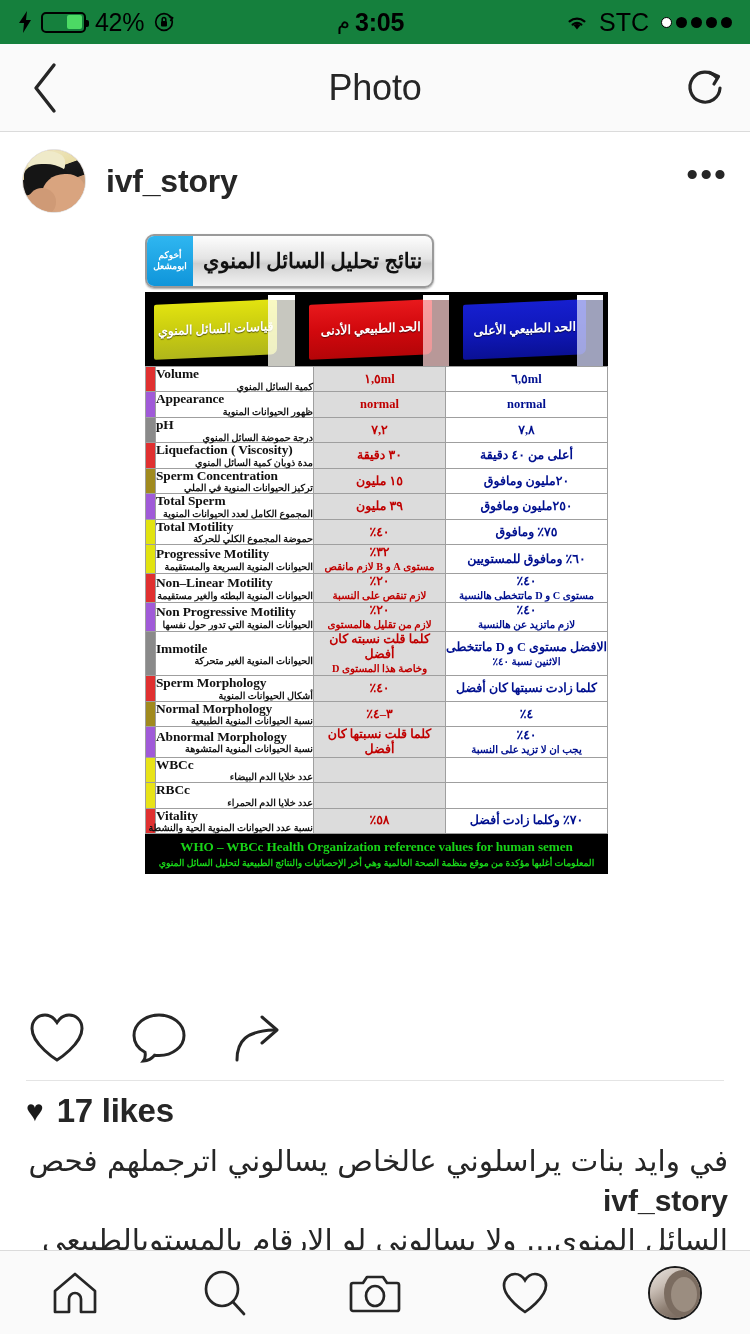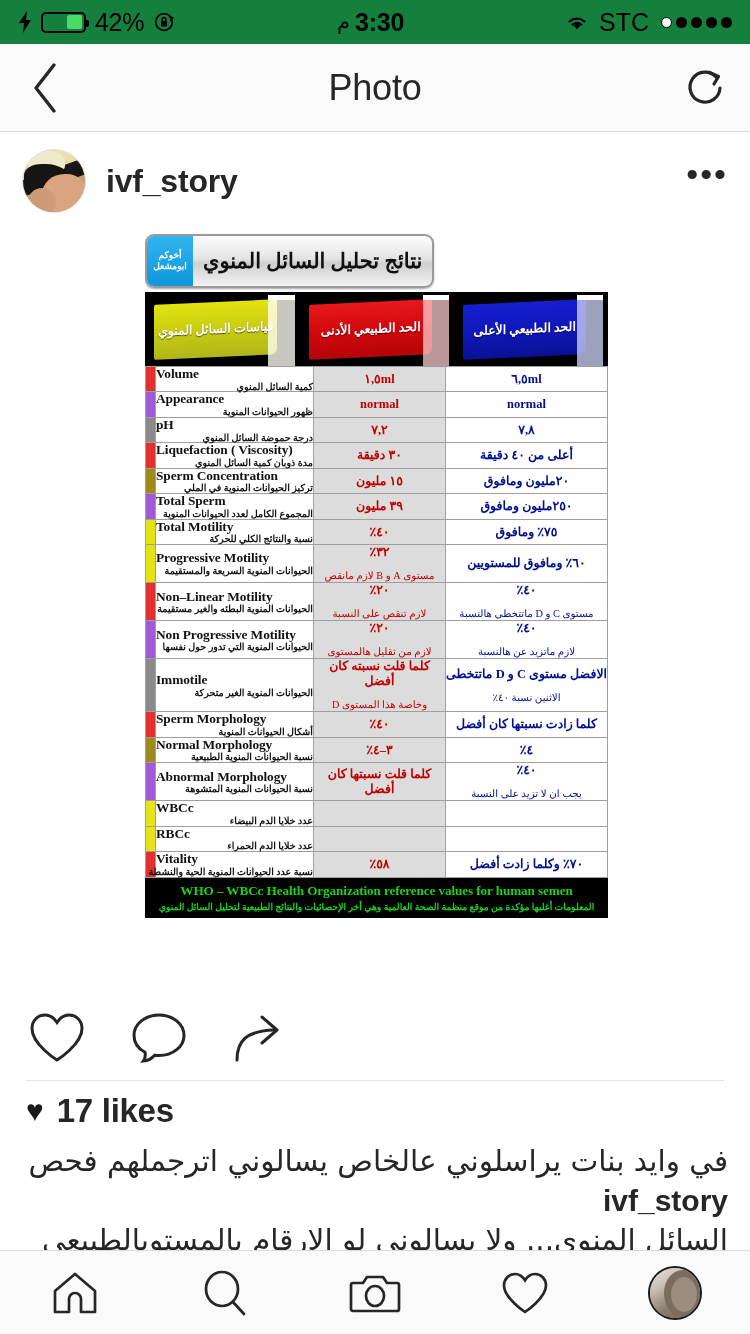--- a/index.html
+++ b/index.html
@@ -251,21 +251,21 @@
     color: #c00000;
     padding: 3px 3px;
   }
   td.high {
     background: #ffffff;
     text-align: center;
     color: #00108f;
     padding: 3px 3px;
   }
   .v1 { font-size: 12.5px; font-weight: 700; direction: rtl; line-height: 1.18; }
-  .v2 { font-size: 10.3px; font-weight: 400; direction: rtl; line-height: 1.2; margin-top: 10px; }
+  .v2 { font-size: 10.3px; font-weight: 700; direction: rtl; line-height: 1.2; margin-top: 1px; }
 
   
   .who-band {
     background: #000000;
     padding: 5px 4px 6px;
     text-align: center;
   }
   .who-en {
     color: #18d318;
     font-family: "Liberation Serif", serif;
@@ -360,21 +360,21 @@
       <span class="batt-pct">42%</span>
       <svg class="lock-rot" viewBox="0 0 24 24">
         <circle cx="11" cy="12" r="8.3" fill="none" stroke="#000" stroke-width="1.7"></circle>
         <rect x="8" y="11" width="6" height="5.4" rx="1" fill="#000"></rect>
         <path d="M9.2 11 v-1.6 a1.8 1.8 0 0 1 3.6 0 V11" fill="none" stroke="#000" stroke-width="1.5"></path>
         <path d="M16.5 6.6 l3.2 1.1 -2 2.7" fill="none" stroke="#000" stroke-width="1.7" stroke-linecap="round" stroke-linejoin="round"></path>
       </svg>
     </div>
     <div class="sb-center">
       <span class="sb-ampm">م</span>
-      <span class="sb-time">3:30</span>
+      <span class="sb-time">3:05</span>
     </div>
     <div class="sb-right">
       <svg class="wifi" viewBox="0 0 26 20">
         <path d="M13 17.4 l3.4-4.1 a5.3 5.3 0 0 0-6.8 0 Z" fill="#000"></path>
         <path d="M5.6 9.3 a11.6 11.6 0 0 1 14.8 0" fill="none" stroke="#000" stroke-width="2.3" stroke-linecap="round"></path>
         <path d="M8.6 12.6 a7.2 7.2 0 0 1 8.8 0" fill="none" stroke="#000" stroke-width="2.2" stroke-linecap="round"></path>
       </svg>
       <span class="sb-carrier">STC</span>
       <div class="dots" id="signal-dots">
           <span class="dot hollow"></span>
@@ -518,21 +518,21 @@
                 <div class="v1">٣٩ مليون</div>
               </td>
               <td class="high">
                 <div class="v1">٢٥٠مليون ومافوق</div>
               </td>
             </tr>
             <tr>
               <td class="swatch" style="background: rgb(226, 227, 16);"></td>
               <td class="name">
                 <div class="name-en">Total Motility</div>
-                <div class="name-ar">نسبة والنتائج الكلي للحركة</div>
+                <div class="name-ar">حموضة المجموع الكلي للحركة</div>
               </td>
               <td class="low">
                 <div class="v1">٤٠٪</div>
               </td>
               <td class="high">
                 <div class="v1">٧٥٪ ومافوق</div>
               </td>
             </tr>
             <tr>
               <td class="swatch" style="background: rgb(226, 227, 16);"></td>

